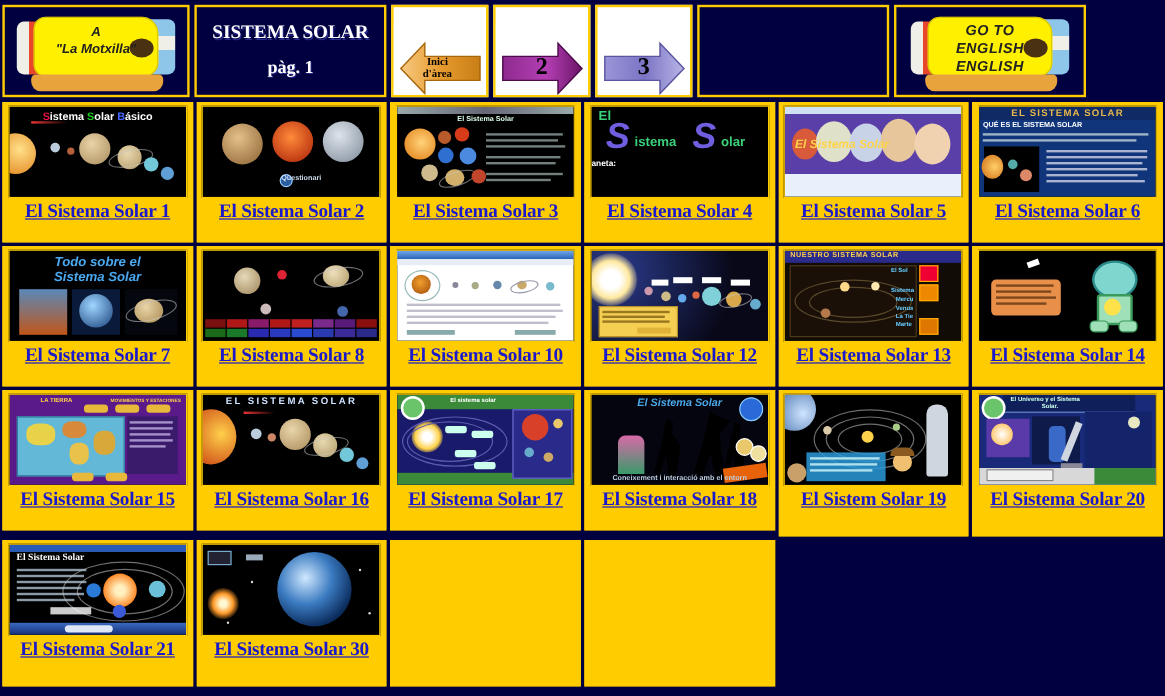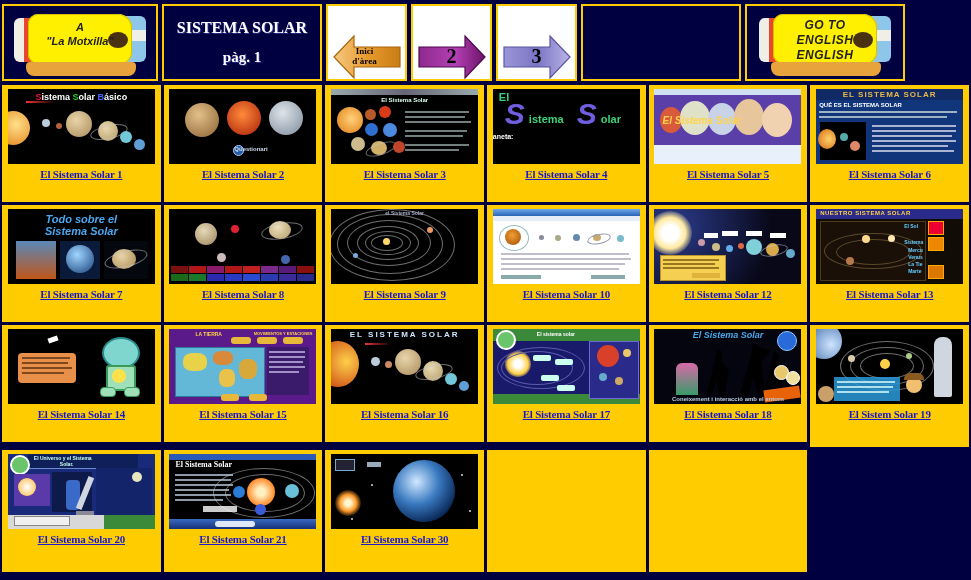--- a/index.html
+++ b/index.html
@@ -110,21 +110,21 @@
   }
   .cell.tall{height:122px;}
   .cell.empty{background:#FFCC00;}
   .thumb{
     width:147px;height:75px;background:#000;position:relative;overflow:hidden;
     border:1px solid #FFCC00;
   }
   .cap{
     margin-top:3px;
     font-family:"Liberation Serif",serif;
-    font-size:11px;font-weight:bold;color:#1a1aCC;
+    font-size:16px;font-weight:bold;color:#1a1aCC;
     text-decoration:underline;text-align:center;white-space:nowrap;
     letter-spacing:-0.2px;
   }
 
   
   .sky{position:absolute;inset:0;background:#000;}
   .sky.white{background:#ffffff;}
   .sky.blue{background:#10357a;}
   .star{position:absolute;background:#fff;border-radius:50%;width:1px;height:1px;opacity:.85;}
   .pl{position:absolute;border-radius:50%;}
@@ -383,36 +383,20 @@
             <div style="flex:1;background:#2a4ad0"></div>
               <div style="flex:1;background:#2a3ab0"></div>
             <div style="flex:1;background:#3a2a9a"></div>
               <div style="flex:1;background:#2a2a8a"></div>
           </div>
         </div>
       </div>
       <div class="cap">El Sistema Solar 8</div>
     </div>
 
-    <div class="cell">
-      <div class="thumb">
-        <div class="sky"></div>
-        <div class="ring" style="left:40px;top:26px;width:30px;height:14px;"></div>
-        <div class="ring" style="left:34px;top:22px;width:44px;height:22px;"></div>
-        <div class="ring" style="left:26px;top:17px;width:60px;height:32px;"></div>
-        <div class="ring" style="left:16px;top:11px;width:82px;height:44px;"></div>
-        <div class="ring" style="left:6px;top:5px;width:104px;height:58px;"></div>
-        <div class="ring" style="left:-2px;top:0px;width:124px;height:70px;"></div>
-        <div class="pl" style="left:52px;top:29px;width:7px;height:7px;background:#ffd76a;"></div>
-        <div class="pl" style="left:22px;top:44px;width:5px;height:5px;background:#7ad;"></div>
-        <div class="pl" style="left:96px;top:18px;width:6px;height:6px;background:#e96;"></div>
-        <div class="ttl" style="top:1px;font-size:5px;color:#aac;">el Sistema Solar</div>
-      </div>
-      <div class="cap">El Sistema Solar 9</div>
-    </div>
 
     <div class="cell">
       <div class="thumb">
         <div class="sky white"></div>
         <div class="bar" style="left:0;top:0;width:147px;height:7px;background:linear-gradient(180deg,#6fa8e8,#2a63b8);"></div>
         <div class="bar" style="left:0;top:7px;width:147px;height:5px;background:#e8eef8;"></div>
         <div class="pl" style="left:12px;top:20px;width:16px;height:16px;background:radial-gradient(circle at 45% 40%,#f0a030,#a04a08);"></div>
         <div class="ring" style="left:6px;top:16px;width:28px;height:24px;border-color:#9bb;"></div>
         <div class="pl" style="left:46px;top:26px;width:5px;height:5px;background:#889;"></div>
         <div class="pl" style="left:62px;top:26px;width:6px;height:6px;background:#aa8;"></div>

